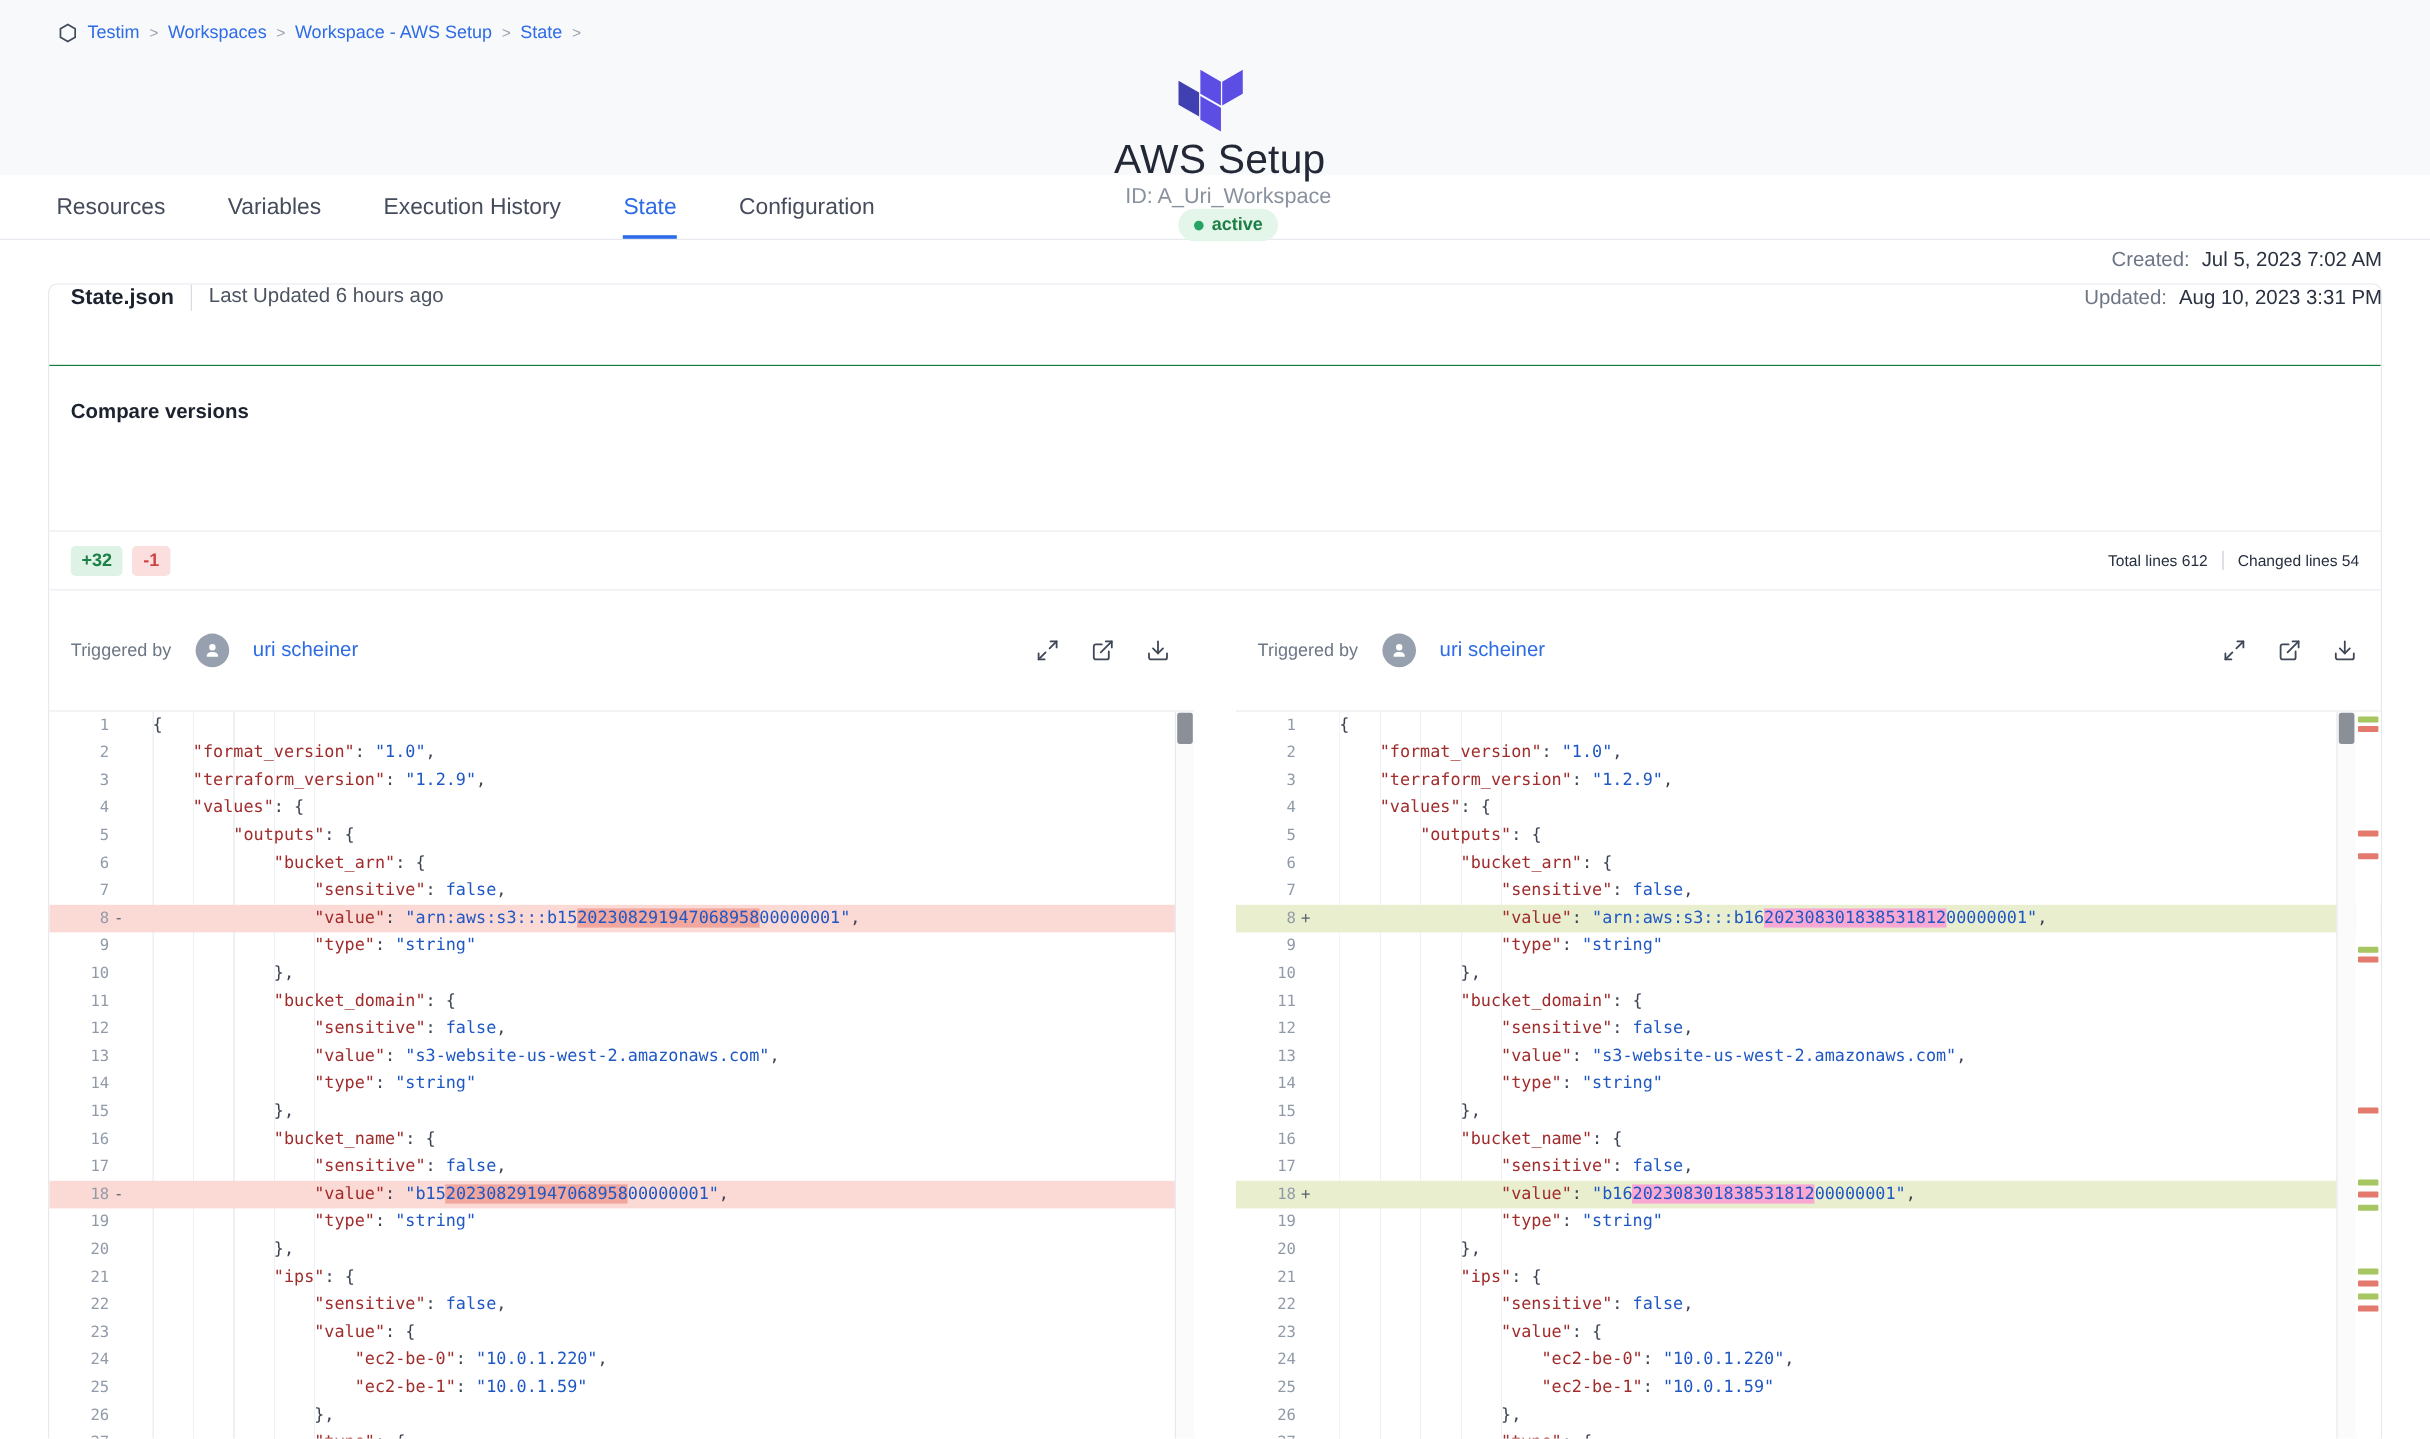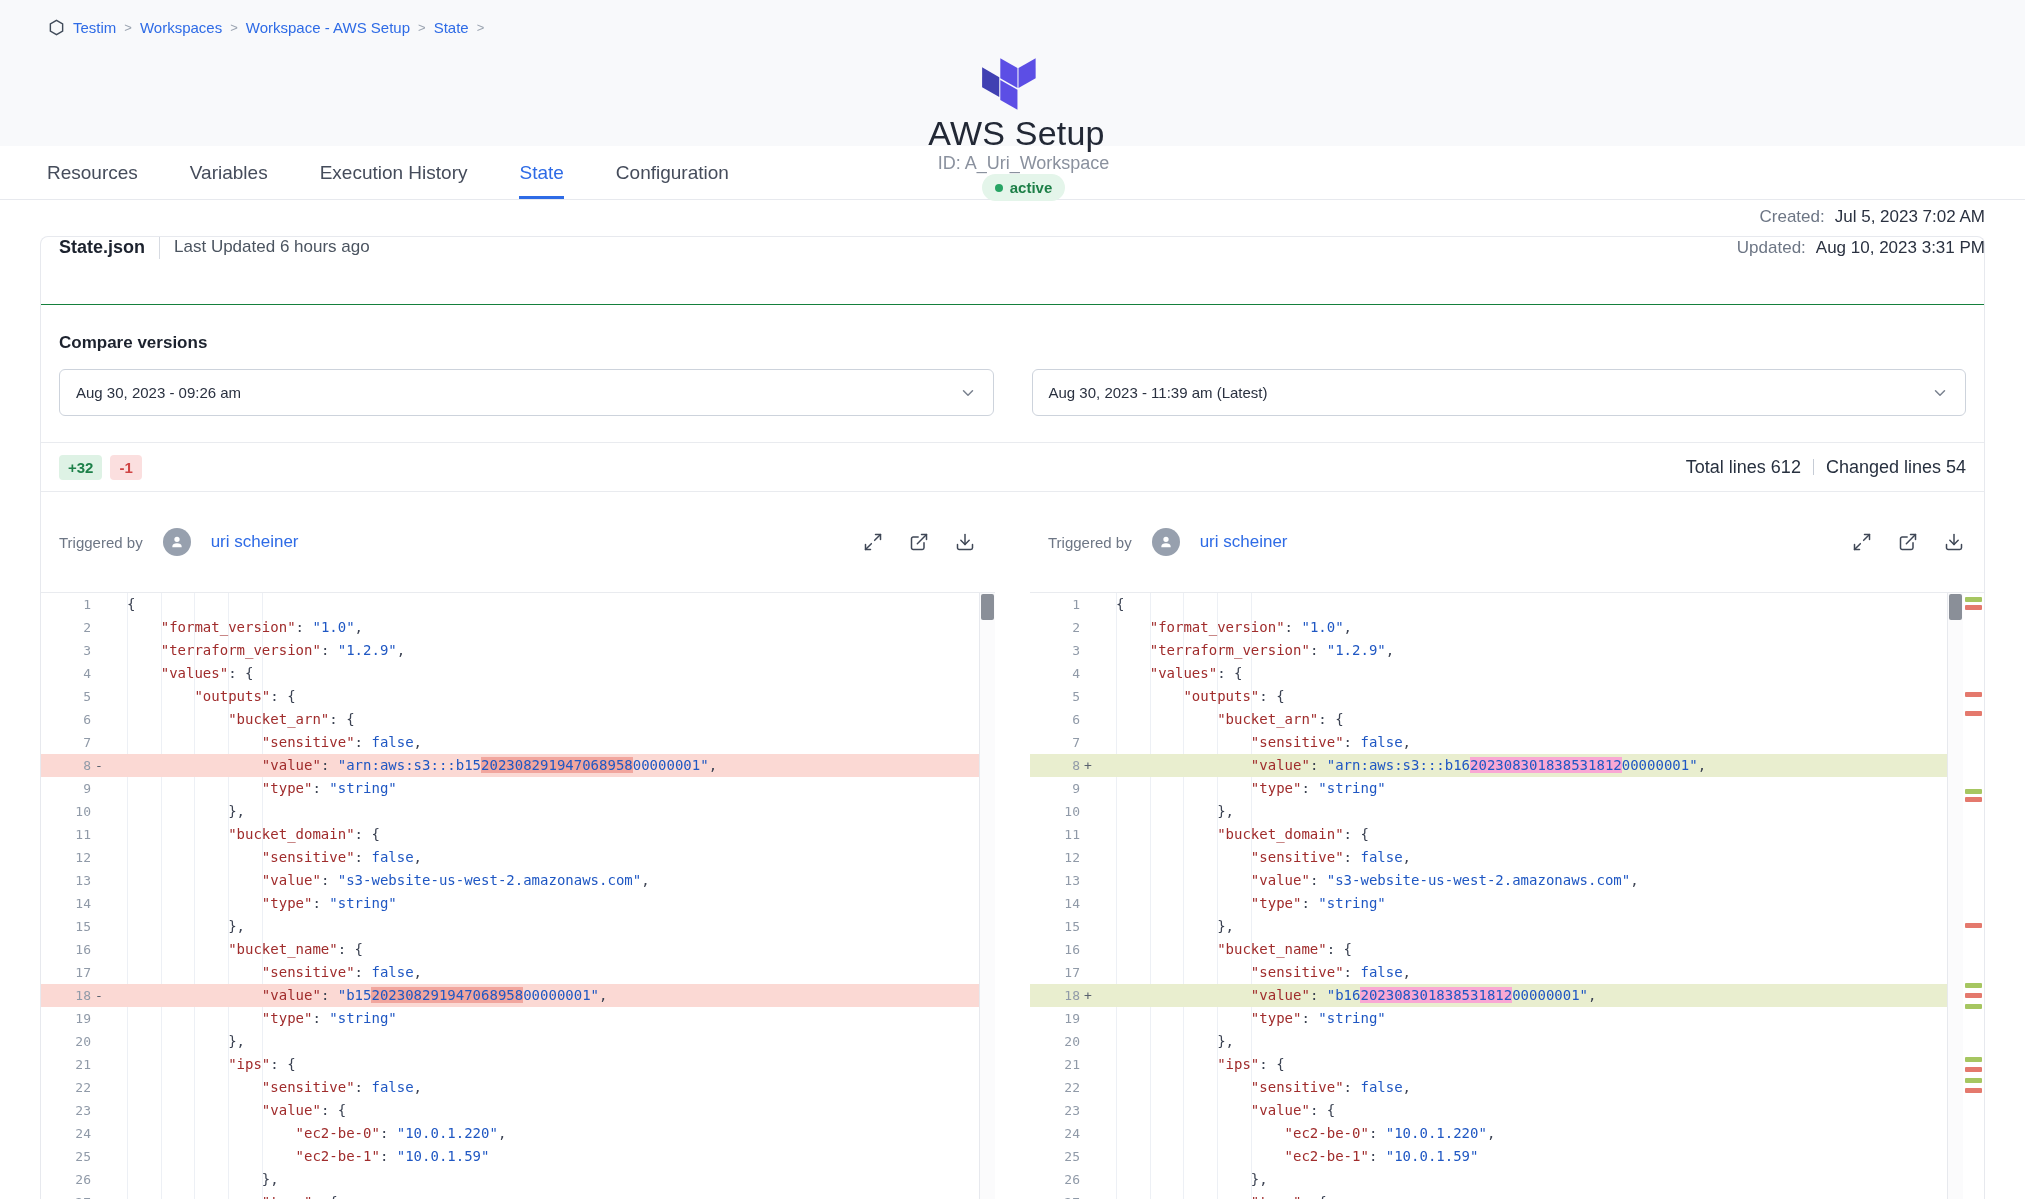--- a/index.html
+++ b/index.html
@@ -37,21 +37,21 @@
   .compare{height:137px;flex:none;padding:28px 18px 0;}
   .compare h3{font-size:17px;font-weight:700;color:#1c222e;margin-bottom:16px;}
   .selects{display:flex;gap:38px;}
   .select{flex:1;height:47px;border:1px solid #cdd3dc;border-radius:6px;display:flex;align-items:center;justify-content:space-between;padding:0 16px;font-size:15px;color:#2a3140;background:#fff;cursor:pointer;}
   .chev{display:flex;align-items:center;}
 
   .stats{height:50px;flex:none;border-top:1px solid #e9ebef;border-bottom:1px solid #e9ebef;display:flex;align-items:center;padding:0 18px;gap:8px;}
   .pill{font-size:15px;font-weight:700;padding:4px 9px;border-radius:4px;}
   .pill.add{background:#def2e5;color:#1d8049;}
   .pill.del{background:#fbdfdf;color:#d04444;}
-  .stats-right{margin-left:auto;display:flex;align-items:center;gap:12px;font-size:18px;color:#27303f;}
+  .stats-right{margin-left:auto;display:flex;align-items:center;gap:12px;font-size:13px;color:#27303f;}
   .sep2{width:1px;height:16px;background:#c6ccd6;}
 
   
   .diff{display:grid;grid-template-columns:1fr 1fr;column-gap:35px;height:708px;flex:none;}
   .col{display:flex;flex-direction:column;min-width:0;}
   .trig{height:100px;flex:none;display:flex;align-items:center;padding:0 20px 0 18px;gap:20px;}
   .trig-label{font-size:15px;color:#6d7685;}
   .avatar{width:28px;height:28px;border-radius:50%;background:#97a0ae;display:flex;align-items:center;justify-content:center;flex:none;}
   .trig-user{font-size:17px;color:#2e6be6;cursor:pointer;text-decoration:none;}
   .trig-icons{margin-left:auto;display:flex;gap:26px;}
@@ -137,38 +137,20 @@
 <main class="card">
 
   <div class="file-row">
     <span class="file-name">State.json</span>
     <span class="vsep"></span>
     <span class="file-updated">Last Updated 6 hours ago</span>
   </div>
 
   <section class="compare">
     <h3>Compare versions</h3>
-    <div class="selects">
-      <div class="select">
-        <span>Aug 30, 2023 - 09:26 am</span>
-        <span class="chev">
-          <svg width="18" height="18" viewBox="0 0 24 24" fill="none" stroke="#7a828f" stroke-width="2" stroke-linecap="round" stroke-linejoin="round">
-              <path d="M6 9l6 6 6-6"></path>
-            </svg>
-        </span>
-      </div>
-      <div class="select">
-        <span>Aug 30, 2023 - 11:39 am (Latest)</span>
-        <span class="chev">
-          <svg width="18" height="18" viewBox="0 0 24 24" fill="none" stroke="#7a828f" stroke-width="2" stroke-linecap="round" stroke-linejoin="round">
-              <path d="M6 9l6 6 6-6"></path>
-            </svg>
-        </span>
-      </div>
-    </div>
   </section>
 
   <div class="stats">
     <span class="pill add">+32</span>
     <span class="pill del">-1</span>
     <div class="stats-right">
       <span>Total lines 612</span>
       <span class="sep2"></span>
       <span>Changed lines 54</span>
     </div>

